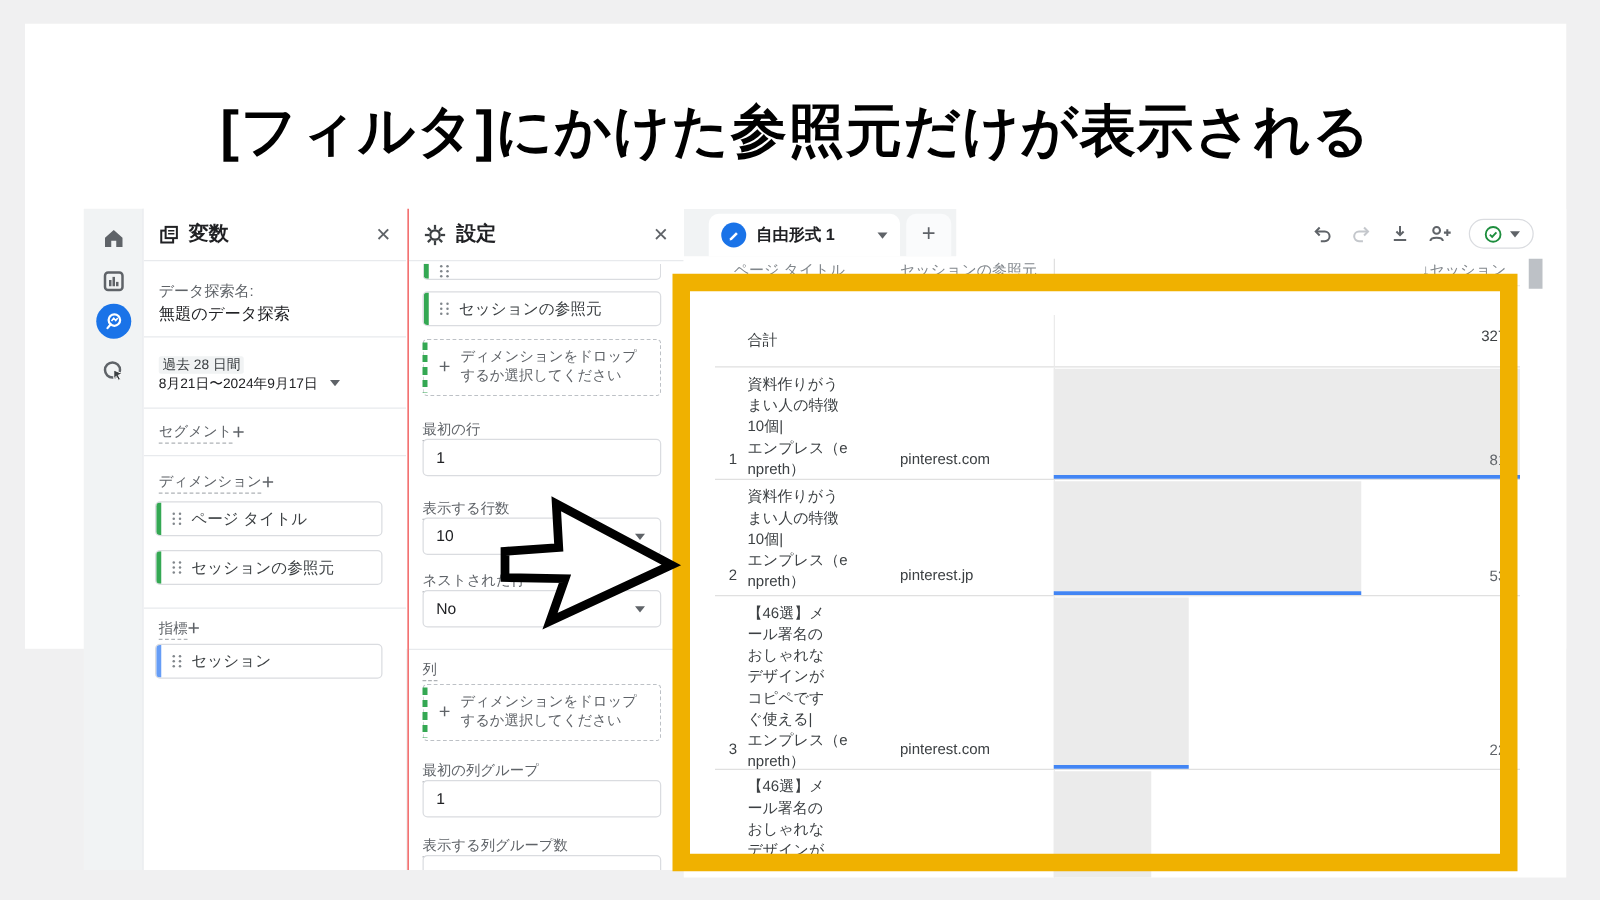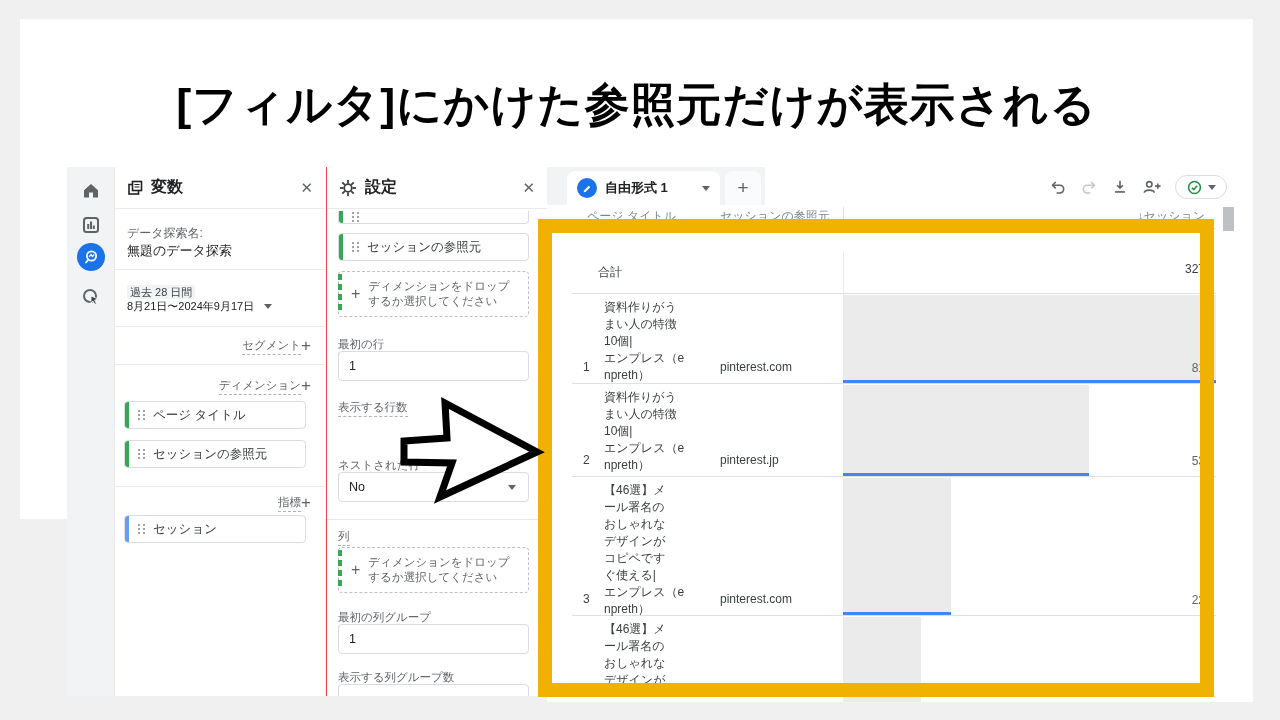--- a/index.html
+++ b/index.html
@@ -23,21 +23,21 @@
   #var-panel { left:48px; width:210px; }
   #set-panel { left:259px; width:221px; border-left:1px solid #ef4444; }
   .panel-header { position:absolute; left:0; top:0; width:100%; height:42px; border-bottom:1px solid #e8eaed;
     display:flex; align-items:center; padding:0 12px; gap:8px; }
   .panel-title { font-size:16px; color:#202124; font-weight:700; flex:1; }
   .close-x { font-size:15px; color:#5f6368; cursor:pointer; }
   .divider { position:absolute; left:0; width:100%; border-top:1px solid #e8eaed; }
   .small-label { font-size:12px; color:#5f6368; }
   .dlabel { display:inline-block; font-size:11.5px; color:#5f6368; border-bottom:1px dashed #aeb2b6; padding-bottom:1px; }
   .plus { font-size:17px; color:#5f6368; font-weight:400; }
-  .section-row { position:absolute; left:12px; right:14px; display:flex; justify-content:flex-end; align-items:center; }
+  .section-row { position:absolute; left:12px; right:14px; display:flex; justify-content:flex-start; align-items:center; }
 
   .chip { position:absolute; height:28px; background:#fff; border:1px solid #dadce0; border-radius:4px;
     display:flex; align-items:center; overflow:hidden; }
   .chip-accent { width:4px; align-self:stretch; flex:0 0 4px; }
   .green { background:#34a853; } .blue { background:#669df6; }
   .dots { width:7px; height:11px; margin:0 8px 0 9px; position:relative; flex:0 0 7px; }
   .dots::before { content:""; position:absolute; width:2px; height:2px; border-radius:50%;
     background:#80868b; box-shadow:0 4px 0 #80868b,0 8px 0 #80868b,5px 0 0 #80868b,5px 4px 0 #80868b,5px 8px 0 #80868b; }
   .chip-label { font-size:12.5px; color:#3c4043; white-space:nowrap; }
 
@@ -73,21 +73,21 @@
   #th-sessions { position:absolute; right:11px; top:3px; }
   #th-vline { position:absolute; left:296px; top:2px; height:22px; border-left:1px solid #e0e0e0; }
   #canvas-scroll { position:absolute; left:676px; top:40px; width:11px; height:24px; background:#bdc1c6; }
 
   #trows { position:absolute; left:25px; top:85px; width:644px; }
   .trow { position:relative; border-bottom:1px solid #e0e0e0; }
   .trow.total { height:42px; }
   .tlabel { position:absolute; left:26px; top:12px; font-size:12px; color:#3c4043; }
   .tvalue { position:absolute; right:11px; top:10px; font-size:12px; color:#3c4043; }
   .num { position:absolute; left:11px; bottom:9px; font-size:12px; color:#3c4043; }
-  .rtitle { position:absolute; left:32px; top:5px; width:122px; font-size:12px; line-height:17px; color:#3c4043; white-space:pre-line; }
+  .rtitle { position:absolute; left:26px; top:5px; width:122px; font-size:12px; line-height:17px; color:#3c4043; white-space:pre-line; }
   .rsource { position:absolute; left:148px; bottom:9px; font-size:12px; color:#3c4043; }
   .vline { position:absolute; left:271px; top:0; bottom:0; border-left:1px solid #ebebeb; }
   .bar { position:absolute; left:271px; top:1px; bottom:3px; background:#ebebeb; }
   .bline { position:absolute; left:271px; bottom:0; height:3px; background:#4285f4; }
   .rvalue { position:absolute; right:11px; bottom:8px; font-size:12px; color:#5f6368; }
 
   
   #highlight-box { position:absolute; left:538px; top:219px; width:676px; height:478px;
     border:14px solid #F0B100; z-index:20; pointer-events:none; }
   #big-arrow { position:absolute; left:395px; top:392px; z-index:30; }
@@ -217,20 +217,24 @@
       <div class="dropzone" style="left:11px; top:104px; width:191px; height:46px">
         <span class="dz-accent"></span>
         <span class="dz-plus">+</span>
         <span class="dz-text">ディメンションをドロップするか選択してください</span>
       </div>
       <div class="abs" style="left:11px; top:167px"><span class="dlabel">最初の行</span></div>
       <div class="fieldbox" style="left:11px; top:184px; width:191px">
         <span>1</span>
       </div>
       <div class="abs" style="left:11px; top:230px"><span class="dlabel">表示する行数</span></div>
+      <div class="fieldbox" style="left:11px; top:247px; width:191px">
+        <span>10</span>
+          <span class="caret"></span>
+      </div>
       <div class="abs" style="left:11px; top:288px"><span class="dlabel">ネストされた行</span></div>
       <div class="fieldbox" style="left:11px; top:305px; width:191px">
         <span>No</span>
           <span class="caret"></span>
       </div>
       <div class="divider" style="top:352px"></div>
       <div class="abs" style="left:11px; top:359px"><span class="dlabel">列</span></div>
       <div class="dropzone" style="left:11px; top:380px; width:191px; height:46px">
         <span class="dz-accent"></span>
         <span class="dz-plus">+</span>

